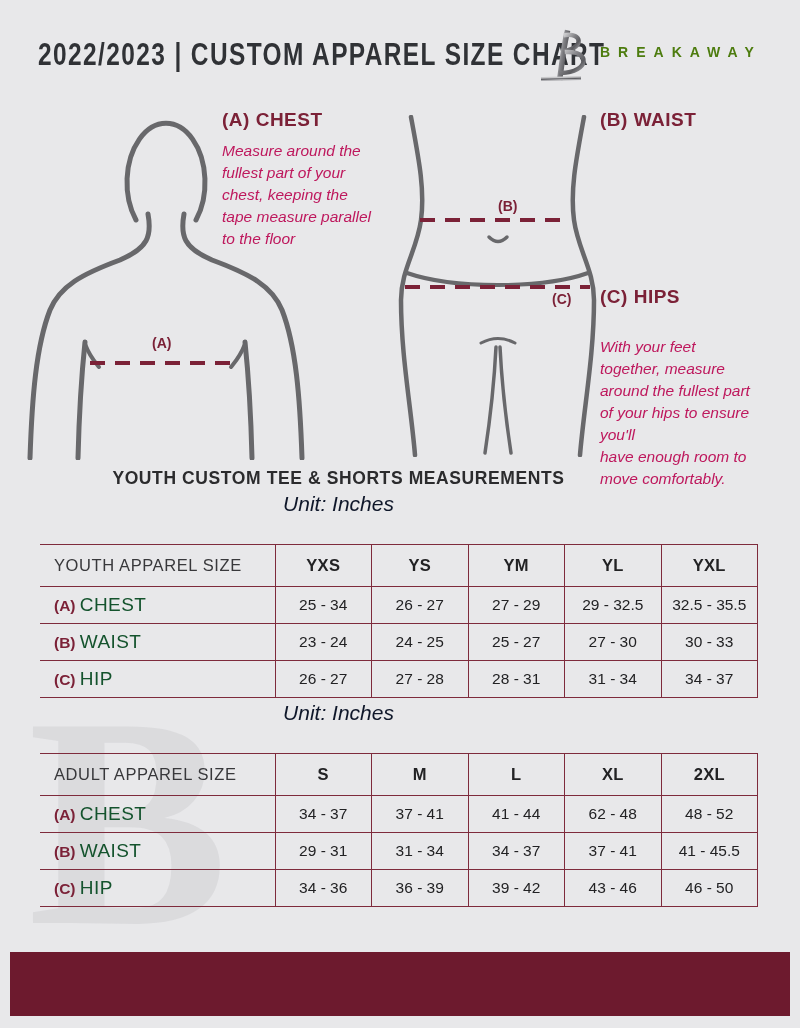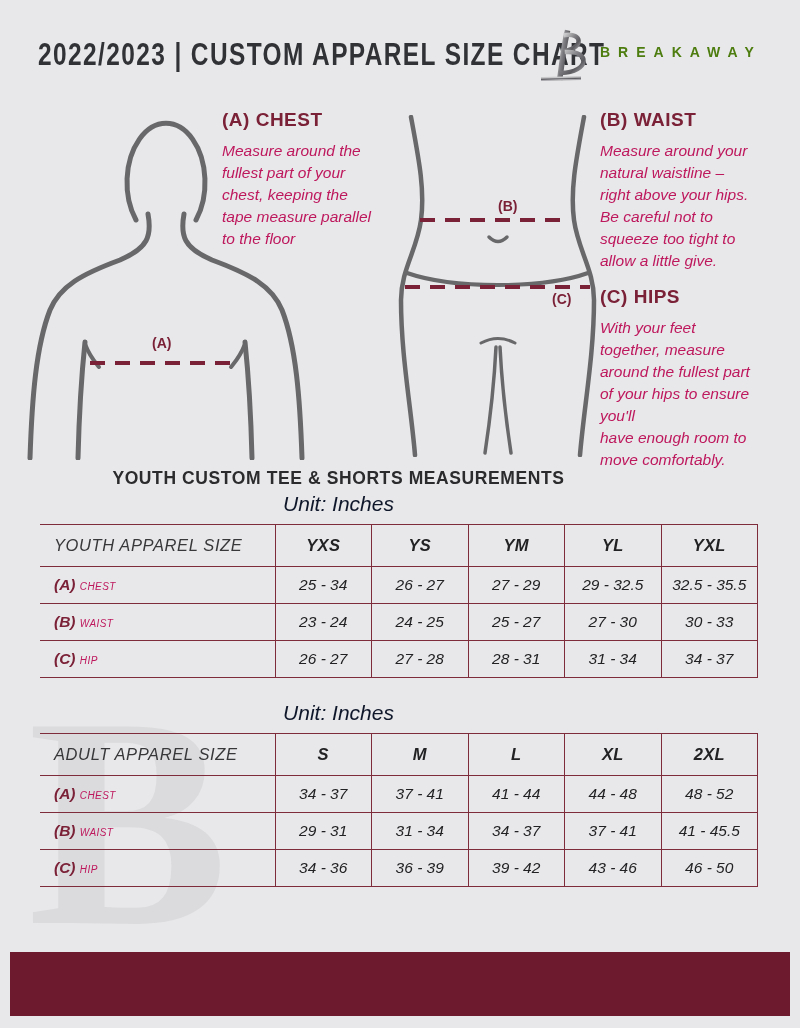--- a/index.html
+++ b/index.html
@@ -31,21 +31,21 @@
   }
   .sec-body {
     position:absolute; font-size:15.5px; font-style:italic;
     color:#be185d; line-height:1.42; white-space:pre-line;
   }
   #sec-a-head { left:222px; top:109px; }
   #sec-a-body { left:222px; top:140px; width:190px; }
   #sec-b-head { left:600px; top:109px; }
   #sec-b-body { left:600px; top:140px; width:195px; }
   #sec-c-head { left:600px; top:286px; }
-  #sec-c-body { left:600px; top:317px; width:195px; }
+  #sec-c-body { left:600px; top:336px; width:195px; }
 
   
   .fig { position:absolute; }
   #fig-torso { left:20px;  top:108px; }
   #fig-lower { left:395px; top:115px; }
   .fig-label {
     position:absolute; font-size:14px; font-weight:bold; color:#7b2137;
   }
   #label-a { left:152px; top:335px; }
   #label-b { left:498px; top:198px; }
@@ -66,32 +66,32 @@
   .tbl-title {
     text-align:center; font-size:17.5px; font-weight:bold;
     color:#2b2b2d; letter-spacing:0.6px;
   }
   .tbl-unit {
     text-align:center; font-size:21px; font-style:italic;
     color:#0f172a; margin-top:3px;
   }
   table.size-table {
     border-collapse:collapse; table-layout:fixed;
-    margin:8px 0 0 40px; width:718px;font-style:italic;
+    margin:28px 0 0 40px; width:718px;
   }
   .size-table th, .size-table td {
     border:1.5px solid #7e2b3c; text-align:center;
     color:#222224; background:transparent;
   }
   .size-table tr > *:first-child { border-left:none; text-align:left; padding-left:14px; }
   .size-table th { height:42px; font-size:16.5px; font-weight:bold; letter-spacing:0.3px; }
   .size-table th.corner { font-weight:normal; color:#38383b; letter-spacing:0.6px; font-size:16.5px; }
   .size-table td { height:37px; font-size:15.5px; }
   .size-table td .rkey { font-weight:bold; color:#7b2137; }
-  .size-table td .rlabel { color:#be185d; letter-spacing:0.4px; font-size:10px; }
+  .size-table td .rlabel { color:#14532d; letter-spacing:0.4px; font-size:19px; }
 
   
   #footer-bar {
     position:absolute; left:10px; top:952px;
     width:780px; height:64px; background:#6d1a2e;
   }
 </style>
 </head>
 <body>
 
@@ -123,26 +123,20 @@
   <div class="hdr-brand">BREAKAWAY</div>
 
   <div id="sec-a-head" class="sec-head">(A) CHEST</div>
   <div id="sec-a-body" class="sec-body">Measure around the
 fullest part of your
 chest, keeping the
 tape measure parallel
 to the floor</div>
 
   <div id="sec-b-head" class="sec-head">(B) WAIST</div>
-  <div id="sec-b-body" class="sec-body">Measure around your
-natural waistline –
-right above your hips.
-Be careful not to
-squeeze too tight to
-allow a little give.</div>
 
   <div id="sec-c-head" class="sec-head">(C) HIPS</div>
   <div id="sec-c-body" class="sec-body">With your feet
 together, measure
 around the fullest part
 of your hips to ensure
 you'll
 have enough room to
 move comfortably.</div>
 
@@ -247,21 +241,21 @@
         <th>M</th>
         <th>L</th>
         <th>XL</th>
         <th>2XL</th>
       </tr>
       <tr>
         <td><span class="rkey">(A)</span> <span class="rlabel">CHEST</span></td>
         <td>34 - 37</td>
         <td>37 - 41</td>
         <td>41 - 44</td>
-        <td>44 - 48</td>
+        <td>62 - 48</td>
         <td>48 - 52</td>
       </tr>
       <tr>
         <td><span class="rkey">(B)</span> <span class="rlabel">WAIST</span></td>
         <td>29 - 31</td>
         <td>31 - 34</td>
         <td>34 - 37</td>
         <td>37 - 41</td>
         <td>41 - 45.5</td>
       </tr>

